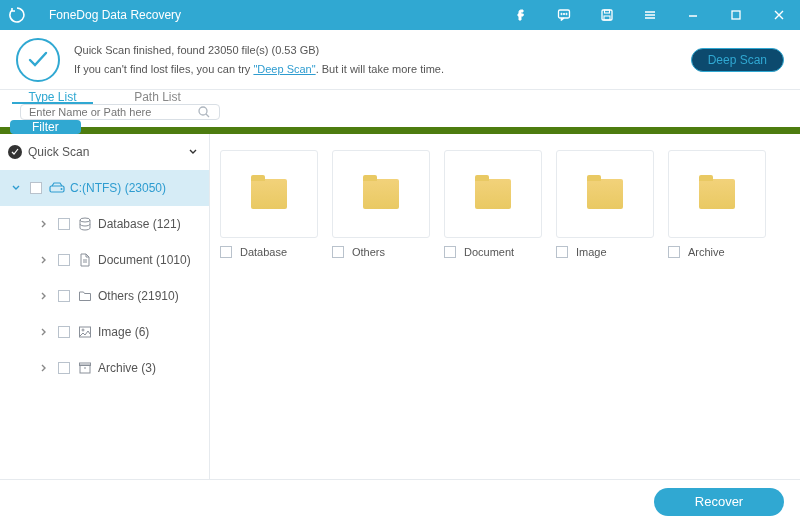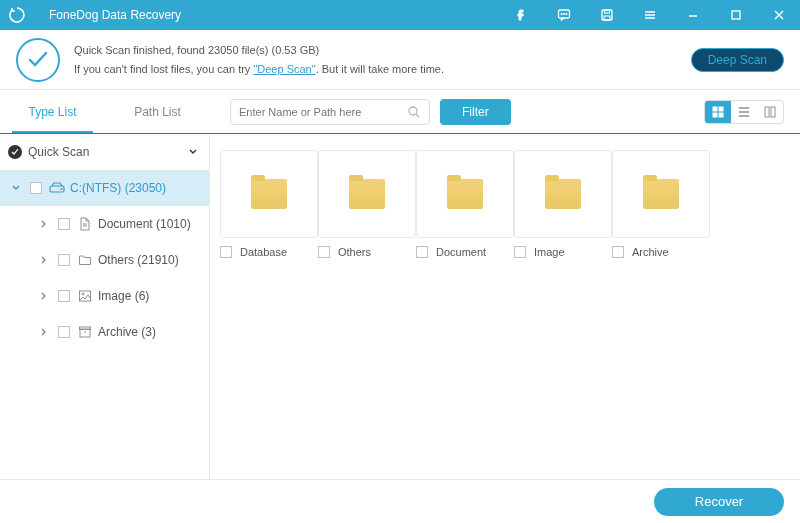--- a/index.html
+++ b/index.html
@@ -14,21 +14,21 @@
 .titlebar .tb-icon svg { stroke: #fff; fill: none; }
 
 
 .status { height: 60px; border-bottom: 1px solid #e6eaee; display: flex; align-items: center; padding: 0 16px; }
 .status .check { width: 44px; height: 44px; border: 2px solid #30a8d2; border-radius: 50%; display: flex; align-items: center; justify-content: center; margin-right: 14px; }
 .status .msgs { font-size: 11px; color: #555; line-height: 1.7; }
 .status .msgs a { color: #2e9cd0; text-decoration: underline; cursor: pointer; }
 .status .deep-scan { margin-left: auto; border: 1px solid #30a8d2; color: #30a8d2; border-radius: 14px; padding: 4px 16px; font-size: 12px; cursor: pointer; background: #0c4a6e; }
 
 
-.controls { height: 44px; display: flex; align-items: center; padding: 0 16px 0 0; border-bottom: 1px solid #4d7c0f; }
+.controls { height: 44px; display: flex; align-items: flex-start; padding: 0 16px 0 0; border-bottom: 7px solid #4d7c0f; flex-direction: column; }
 .tabs { display: flex; height: 100%; }
 .tab { width: 105px; display: flex; align-items: center; justify-content: center; font-size: 12px; color: #888; cursor: pointer; position: relative; }
 .tab.active { color: #30a8d2; }
 .tab.active::after { content: ""; position: absolute; left: 12px; right: 12px; bottom: 0; height: 2px; background: #30a8d2; }
 .search { margin-left: 20px; width: 200px; height: 26px; border: 1px solid #d9dfe5; border-radius: 4px; display: flex; align-items: center; padding: 0 8px; }
 .search input { border: none; outline: none; flex: 1; font-size: 11px; color: #666; background: transparent; }
 .filter-btn { margin-left: 10px; height: 26px; padding: 0 22px; background: #30a8d2; color: #fff; border: none; border-radius: 4px; font-size: 12px; cursor: pointer; }
 .controls .spacer { flex: 1; }
 .view-toggle { display: flex; border: 1px solid #d9dfe5; border-radius: 4px; overflow: hidden; height: 24px; }
 .view-toggle .v { width: 26px; display: flex; align-items: center; justify-content: center; cursor: pointer; }
@@ -41,21 +41,21 @@
 .tree-row { display: flex; align-items: center; height: 36px; font-size: 12px; color: #555; cursor: pointer; white-space: nowrap; }
 .tree-row.lvl0 { padding-left: 8px; background: #fff; }
 .tree-row.lvl1 { padding-left: 8px; background: #d6ecf6; color: #2e9cd0; }
 .tree-row.lvl2 { padding-left: 36px; }
 .tree-row .caret { width: 16px; display: flex; justify-content: center; }
 .tree-row .chk { width: 12px; height: 12px; border: 1px solid #b9c2cc; margin: 0 6px; background: #fff; }
 .tree-row .ic { width: 18px; display: flex; justify-content: center; margin-right: 4px; }
 .tree-row.lvl0 .bullet { width: 14px; height: 14px; border-radius: 50%; background: #333; margin-right: 6px; display: flex; align-items: center; justify-content: center; }
 
 .content { flex: 1; padding: 16px 10px; }
-.folders { display: flex; flex-wrap: wrap; }
+.folders { display: flex; gap: 14px; flex-wrap: wrap; }
 .folder { width: 98px; }
 .folder .thumb { width: 98px; height: 88px; border: 1px solid #e6eaee; border-radius: 3px; display: flex; align-items: center; justify-content: center; cursor: pointer; }
 .folder .ficon { width: 36px; height: 30px; background: linear-gradient(#f2d27a, #e9c963); border-radius: 2px; position: relative; }
 .folder .ficon::before { content: ""; position: absolute; top: -4px; left: 0; width: 14px; height: 6px; background: #e9c963; border-radius: 2px 2px 0 0; }
 .folder .lbl { display: flex; align-items: center; margin-top: 8px; font-size: 11px; color: #555; }
 .folder .lbl .chk { width: 12px; height: 12px; border: 1px solid #b9c2cc; margin-right: 8px; background: #fff; cursor: pointer; }
 
 
 .footer { height: 44px; border-top: 1px solid #e6eaee; display: flex; align-items: center; padding: 0 16px; }
 .btn-back { width: 110px; height: 28px; border: 1px solid #30a8d2; color: #30a8d2; background: #fff; border-radius: 14px; font-size: 13px; cursor: pointer; }
@@ -204,20 +204,35 @@
 
     <div class="tree-row lvl2">
       <div class="caret">
           <svg width="10" height="10" viewBox="0 0 10 10">
             <path d="M3 2l3 3-3 3" stroke="#888" stroke-width="1.4" fill="none"></path>
           </svg>
         </div>
       <div class="chk"></div>
       <div class="ic">
           <svg width="14" height="14" viewBox="0 0 14 14">
+            <ellipse cx="7" cy="3" rx="5" ry="2" stroke="#8a9099" fill="none"></ellipse>
+            <path d="M2 3v4c0 1.1 2.2 2 5 2s5-.9 5-2V3M2 7v4c0 1.1 2.2 2 5 2s5-.9 5-2V7" stroke="#8a9099" fill="none"></path>
+          </svg>
+        </div>
+      <span>Database (121)</span>
+    </div>
+    <div class="tree-row lvl2">
+      <div class="caret">
+          <svg width="10" height="10" viewBox="0 0 10 10">
+            <path d="M3 2l3 3-3 3" stroke="#888" stroke-width="1.4" fill="none"></path>
+          </svg>
+        </div>
+      <div class="chk"></div>
+      <div class="ic">
+          <svg width="14" height="14" viewBox="0 0 14 14">
             <path d="M3 1h5l3 3v9H3z" stroke="#8a9099" fill="none"></path>
             <path d="M8 1v3h3M5 7h4M5 9h4" stroke="#8a9099" fill="none"></path>
           </svg>
         </div>
       <span>Document (1010)</span>
     </div>
     <div class="tree-row lvl2">
       <div class="caret">
           <svg width="10" height="10" viewBox="0 0 10 10">
             <path d="M3 2l3 3-3 3" stroke="#888" stroke-width="1.4" fill="none"></path>

